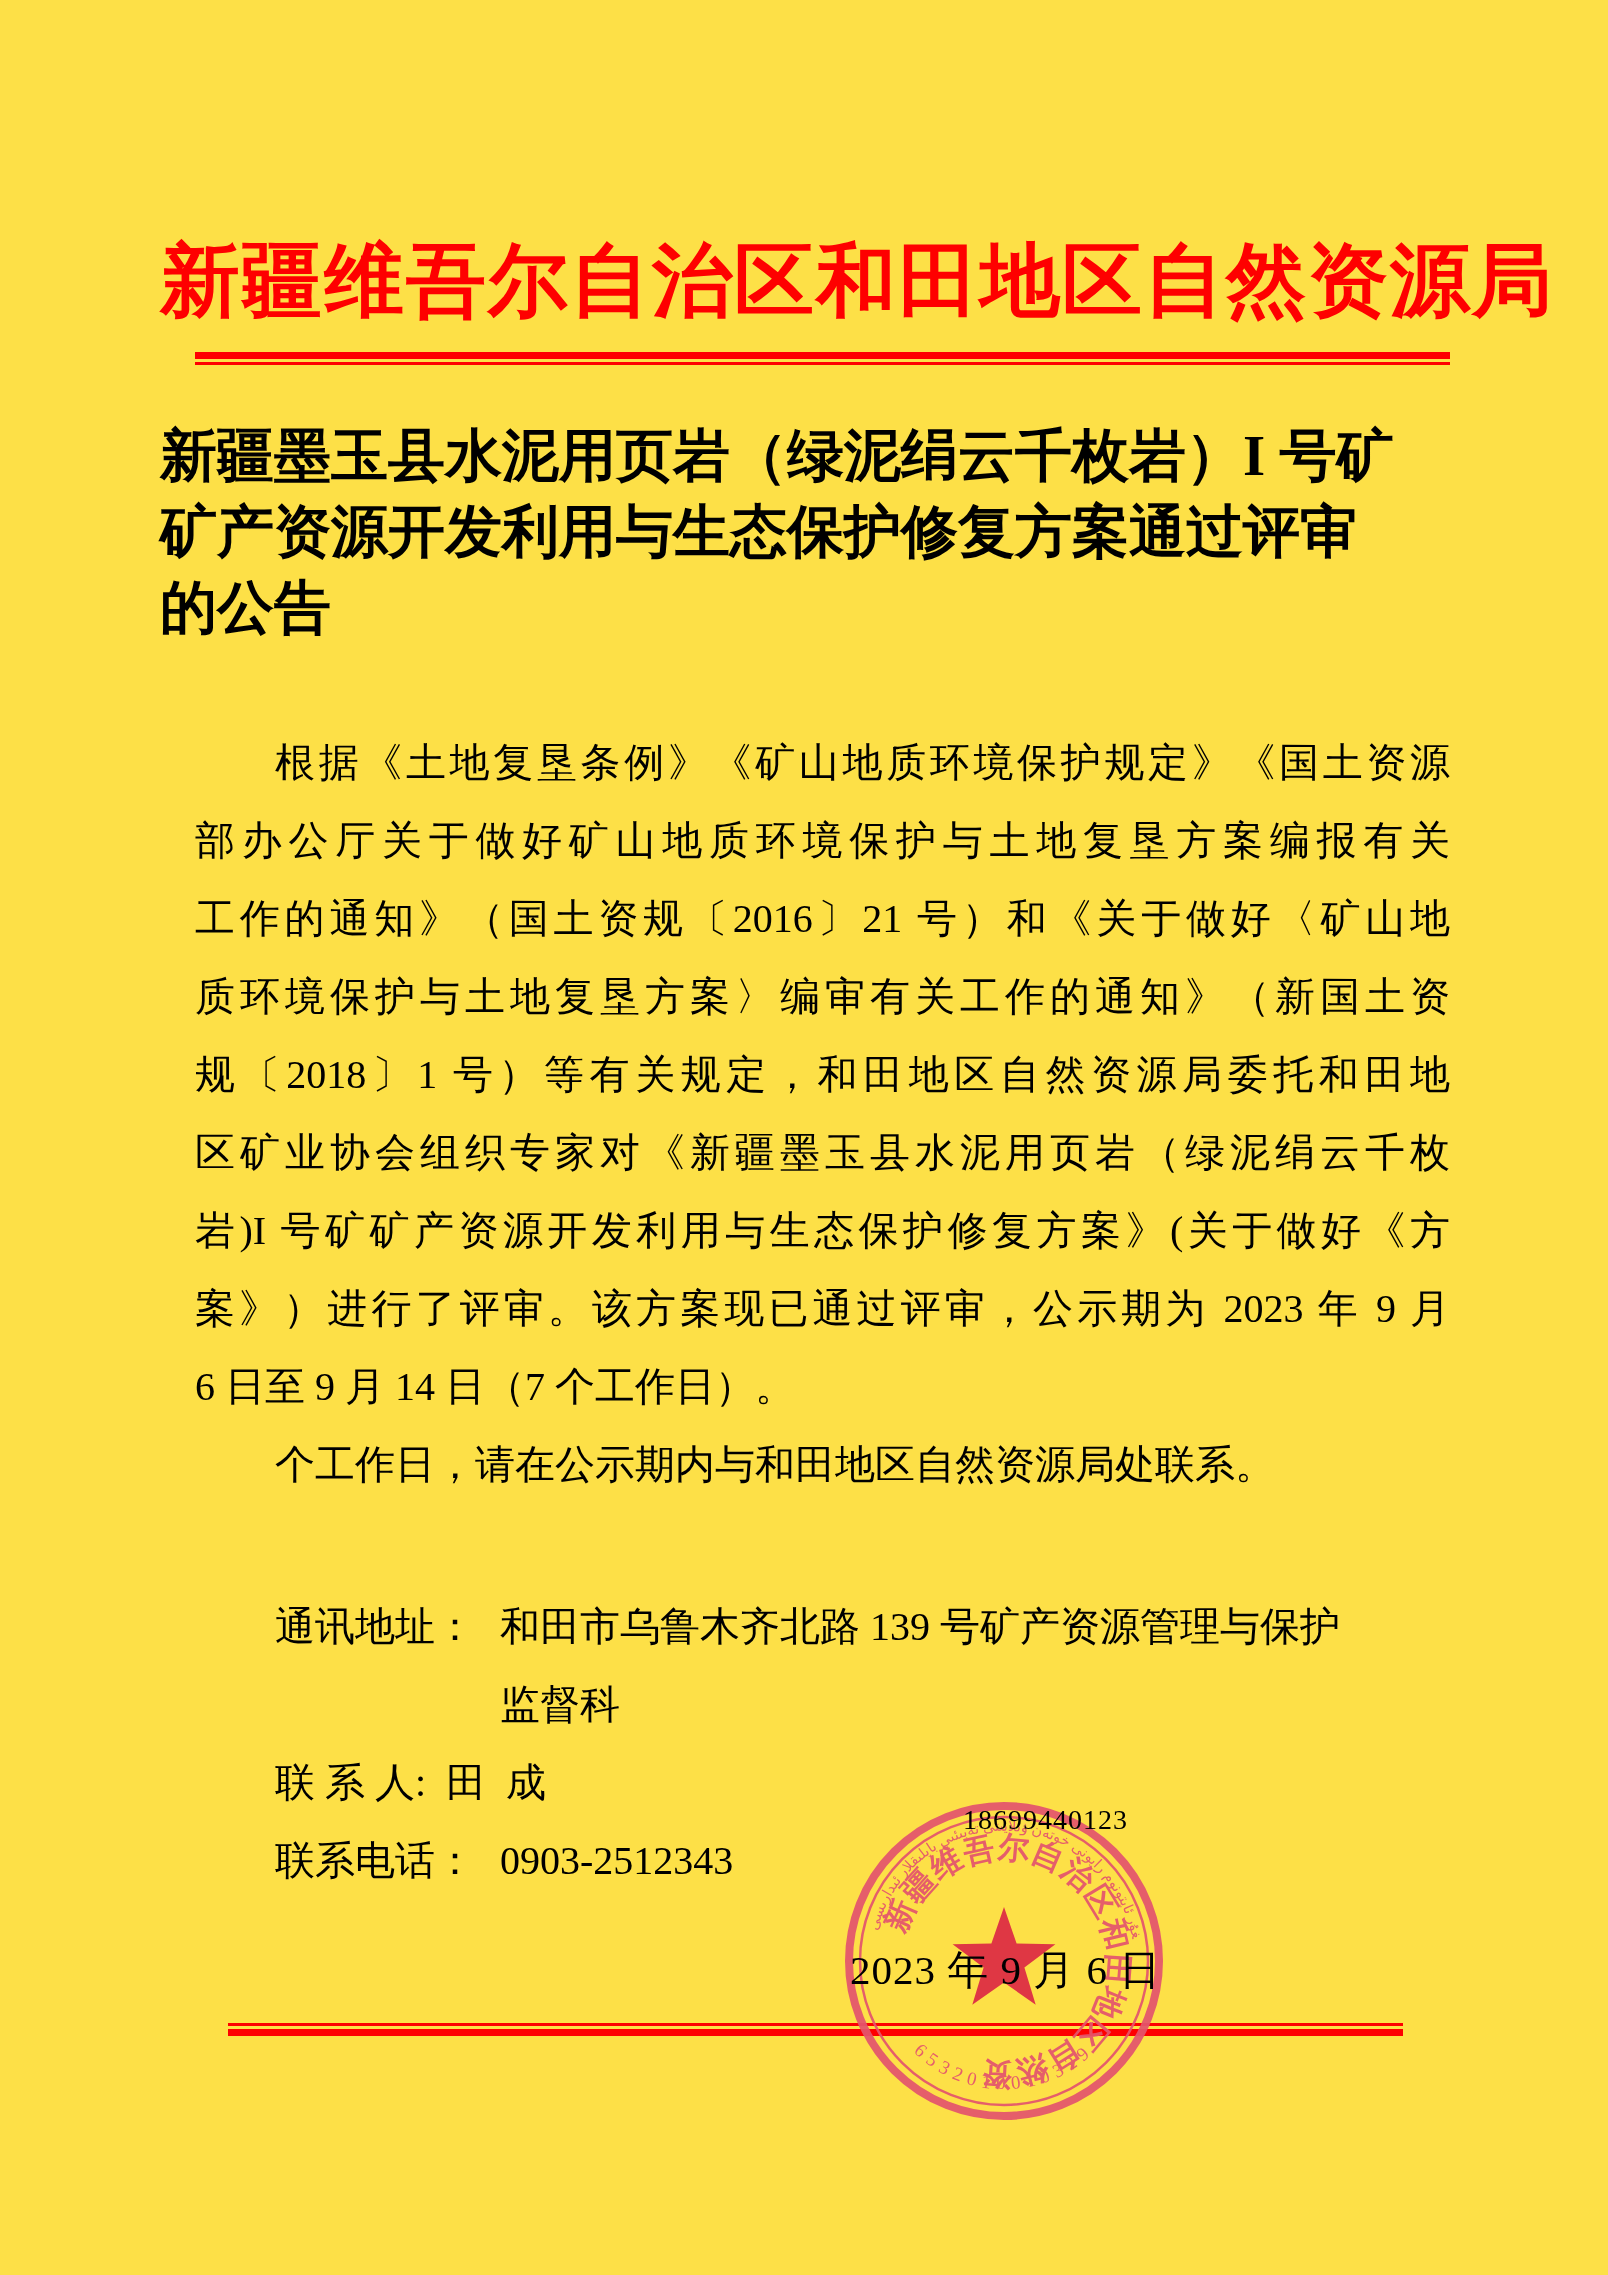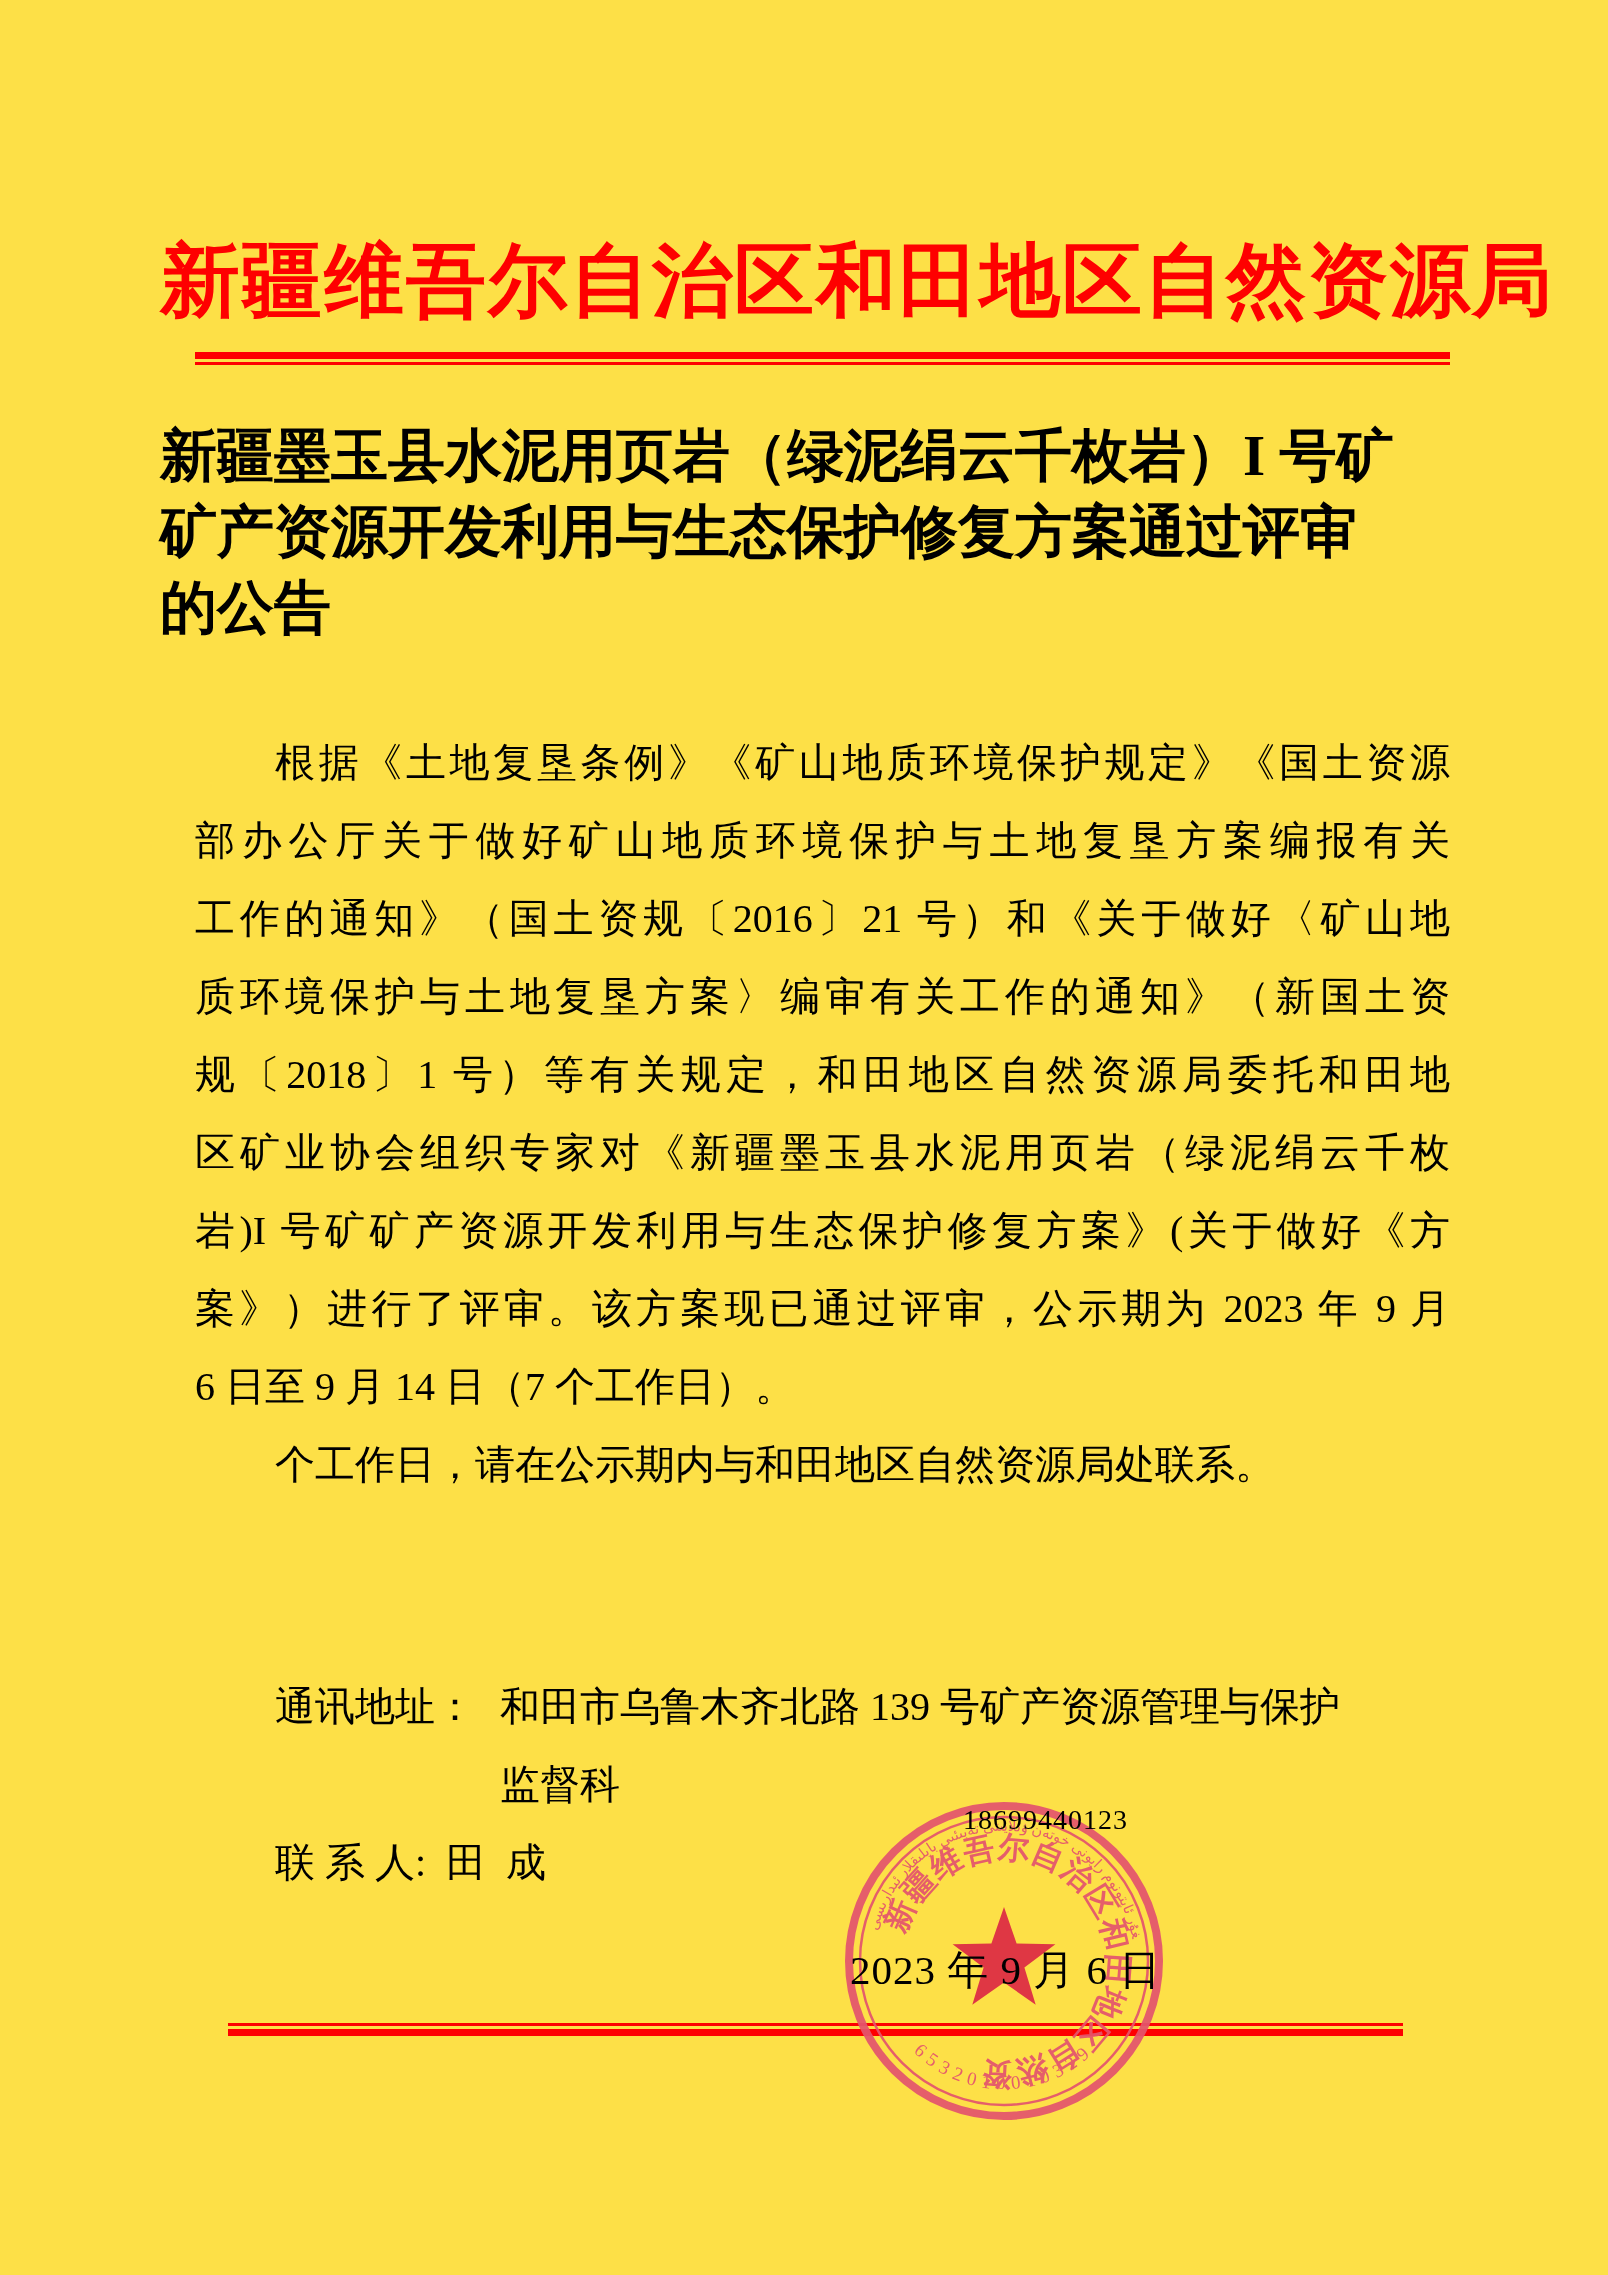--- a/index.html
+++ b/index.html
@@ -26,21 +26,21 @@
   
   .body-text{
     position:absolute;left:195px;top:724px;width:1255px;
     font-size:40px;line-height:78px;
   }
   .body-text .line{white-space:nowrap;}
   .body-text .jfull{white-space:normal;text-align:justify;text-align-last:justify;}
   .indent{padding-left:80px;}
   
   .contact{
-    position:absolute;left:275px;top:1668px;width:1180px;
+    position:absolute;left:275px;top:1588px;width:1180px;
     font-size:40px;line-height:78px;
   }
   .contact .row{display:flex;white-space:pre;}
   .contact .label{flex:0 0 auto;margin-right:25px;}
   .contact .hang{padding-left:225px;}
   .phone2{
     position:absolute;left:963px;top:1800px;font-size:28px;line-height:40px;
     letter-spacing:1px;z-index:2;white-space:nowrap;
   }
   .date-line{
@@ -84,20 +84,24 @@
     <div class="row">
       <span class="label">通讯地址：</span>
       <span>和田市乌鲁木齐北路 139 号矿产资源管理与保护</span>
     </div>
     <div class="row hang">
       <span>监督科</span>
     </div>
     <div class="row">
       <span>联 系 人:  田  成</span>
     </div>
+    <div class="row">
+      <span class="label">联系电话：</span>
+      <span>0903-2512343</span>
+    </div>
   </div>
 
   <div class="phone2">18699440123</div>
 
   <div class="date-line">2023 年 9 月 6 日</div>
 
   <div class="rule rule-bottom-thin"></div>
   <div class="rule rule-bottom-thick"></div>
 
   <svg class="stamp" viewBox="0 0 332 332">

